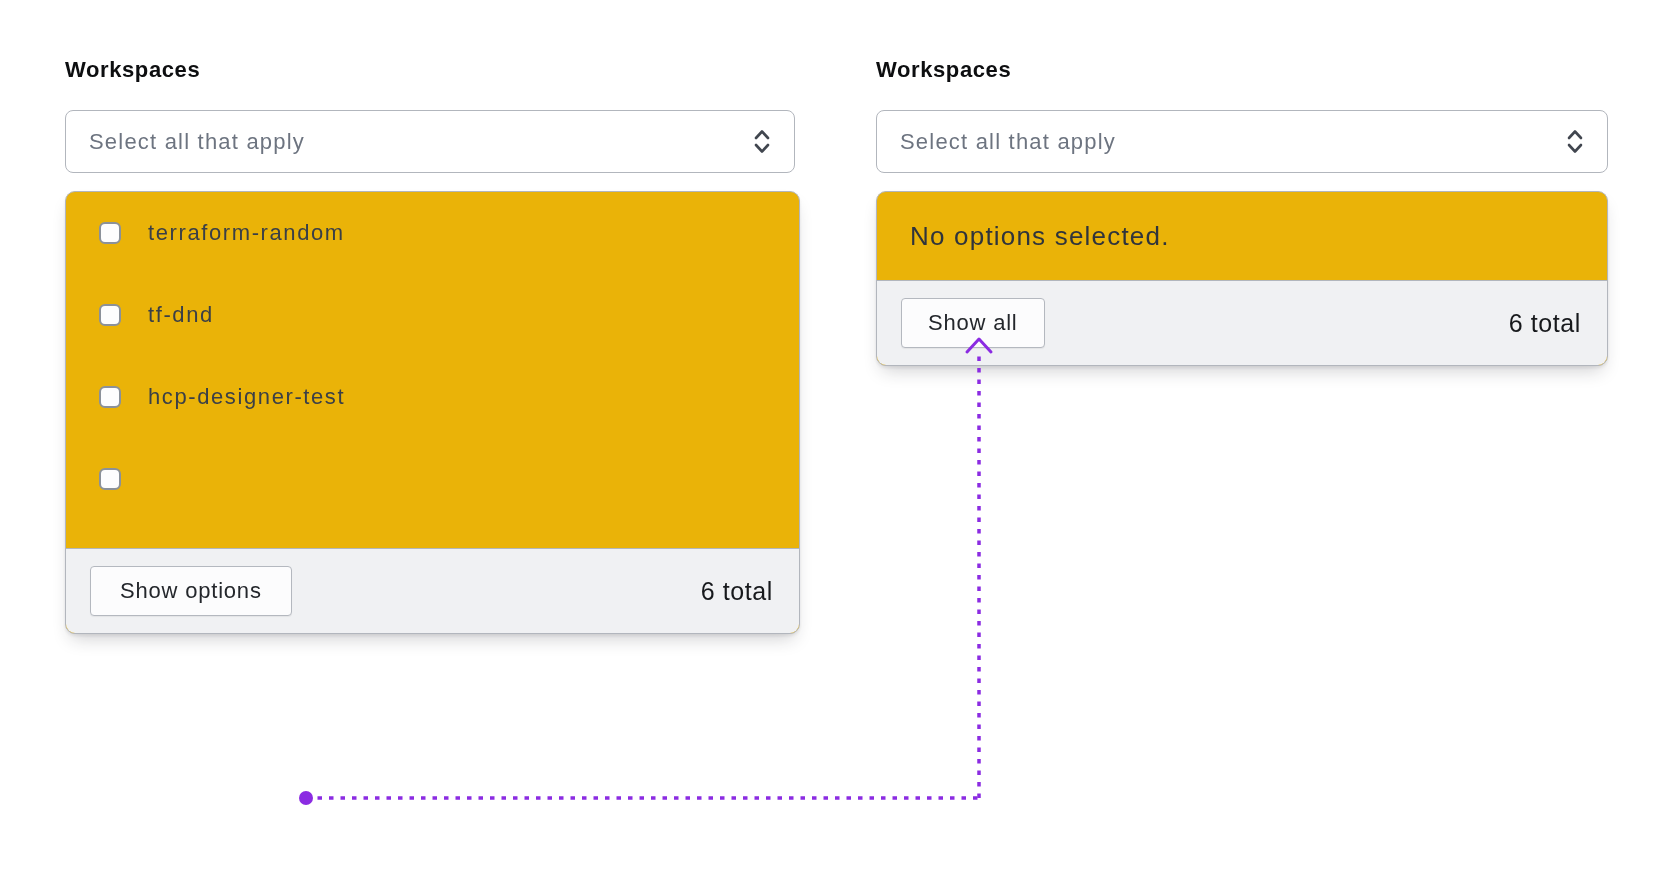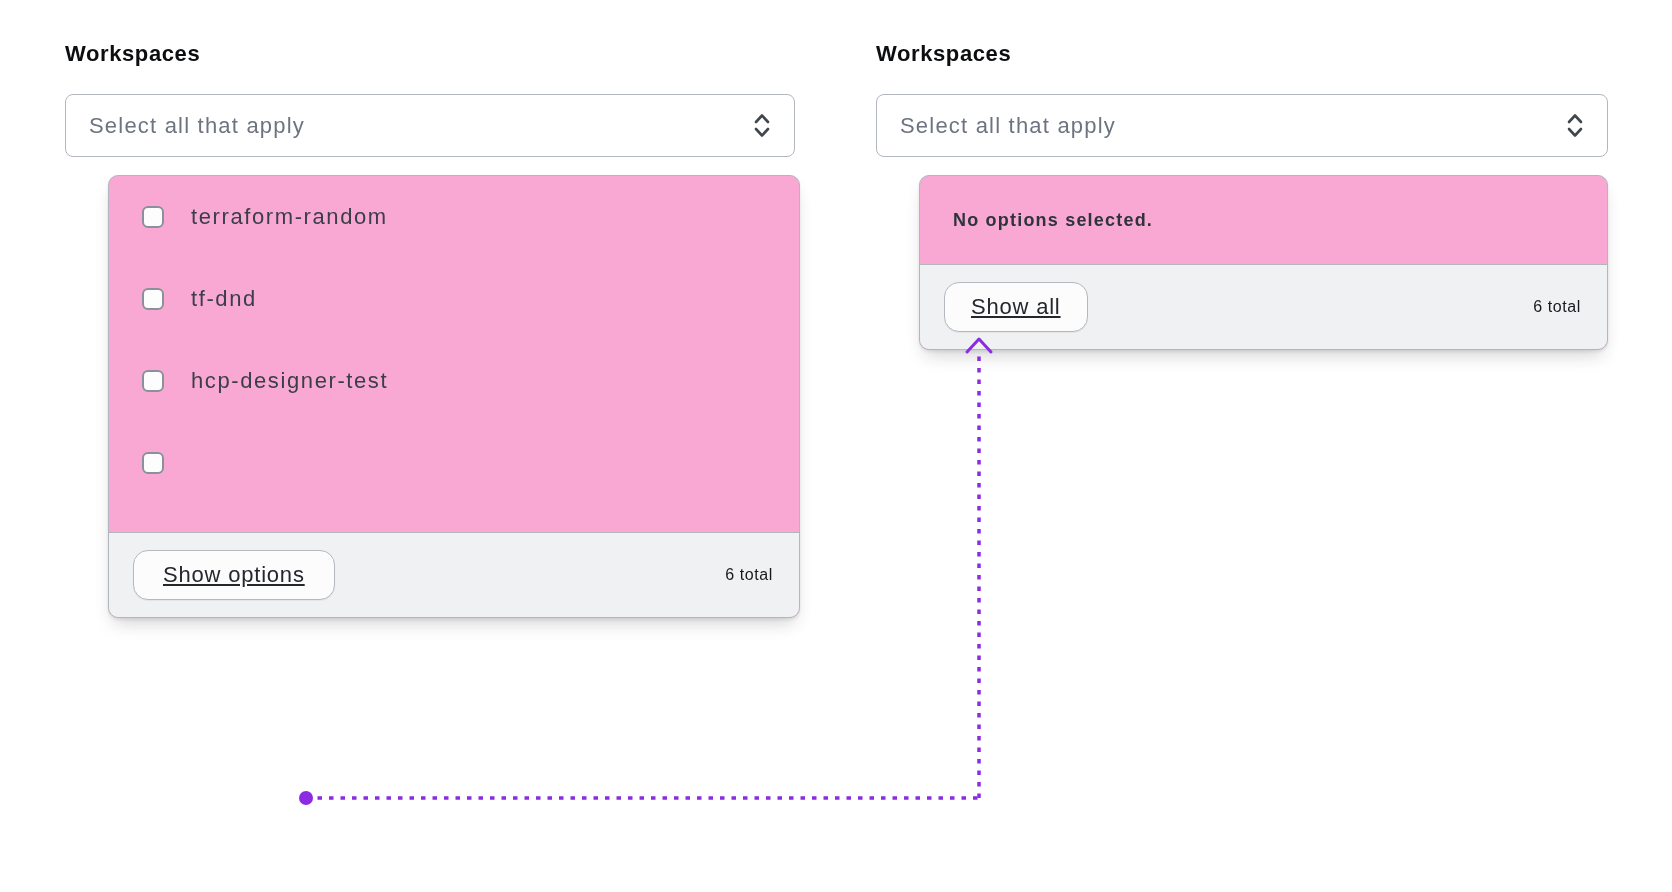--- a/index.html
+++ b/index.html
@@ -4,21 +4,21 @@
 <style>
   html, body { margin: 0; padding: 0; background: #ffffff; }
   body { font-family: "Liberation Sans", "DejaVu Sans", sans-serif; }
   .canvas {
     position: relative;
     width: 1672px;
     height: 892px;
     background: #ffffff;
     overflow: hidden;
   }
-  .combo { position: absolute; top: 40px; }
+  .combo { position: absolute; top: 56px; }
   .combo-left  { left: 65px;  width: 735px; }
   .combo-right { left: 876px; width: 732px; }
 
   .field-label {
     margin: 0 0 26px 0;
     font-size: 22px;
     line-height: 28px;
     font-weight: 700;
     letter-spacing: 0.6px;
     color: #0d0e10;
@@ -40,26 +40,25 @@
   .placeholder {
     font-size: 22px;
     letter-spacing: 1.2px;
     color: var(--text-muted, #6d7480);
   }
   .caret-icon { flex: 0 0 auto; color: #41464f; }
 
   .panel {
     box-sizing: border-box;
     margin-top: 18px;
-    background: #f9a8d4;
+    background: #eab308;
     border: 1.5px solid var(--panel-border, #b2b6bd);
     border-radius: 10px;
     box-shadow: 0 2px 3px rgba(30,30,40,.08), 0 10px 18px -6px rgba(30,30,40,.22);
     overflow: hidden;
-    margin-left: 43px;
   }
 
   .options { list-style: none; margin: 0; padding: 0 0 36px 0; }
   .option {
     display: flex;
     align-items: flex-start;
     padding: 22px 28px 22px 33px;
     cursor: pointer;
   }
   .checkbox {
@@ -76,52 +75,50 @@
     font-size: 22px;
     line-height: 38px;
     letter-spacing: 1.6px;
     color: #3a3f47;
     max-width: 540px;
     overflow-wrap: break-word;
   }
 
   .empty-row {
     padding: 30px 28px 30px 33px;
-    font-size: 18px;
+    font-size: 26px;
     line-height: 28px;
     letter-spacing: 1.2px;
     color: #2f343c;
-    font-weight: bold;
   }
 
   .panel-footer {
     display: flex;
     align-items: center;
     justify-content: space-between;
     background: var(--footer-bg, #f0f1f3);
     border-top: 1.5px solid var(--panel-border, #b2b6bd);
     padding: 17px 26px 17px 24px;
   }
   .ghost-btn {
     font-family: inherit;
     font-size: 22px;
     letter-spacing: 0.8px;
     line-height: 28px;
     color: #24272c;
     background: #fcfcfd;
     border: 1.5px solid #b4b8bf;
-    border-radius: 15px;
+    border-radius: 4px;
     padding: 10px 29px;
     cursor: pointer;
     box-shadow: 0 1px 1px rgba(30,30,40,.06);
-    text-decoration: underline;
   }
   .combo-right .ghost-btn { padding: 10px 26px; }
   .total {
-    font-size: 16px;
+    font-size: 25px;
     letter-spacing: 0.6px;
     color: #17191c;
   }
 
   .connector {
     position: absolute;
     left: 0; top: 0;
     width: 1672px; height: 892px;
     pointer-events: none;
   }

